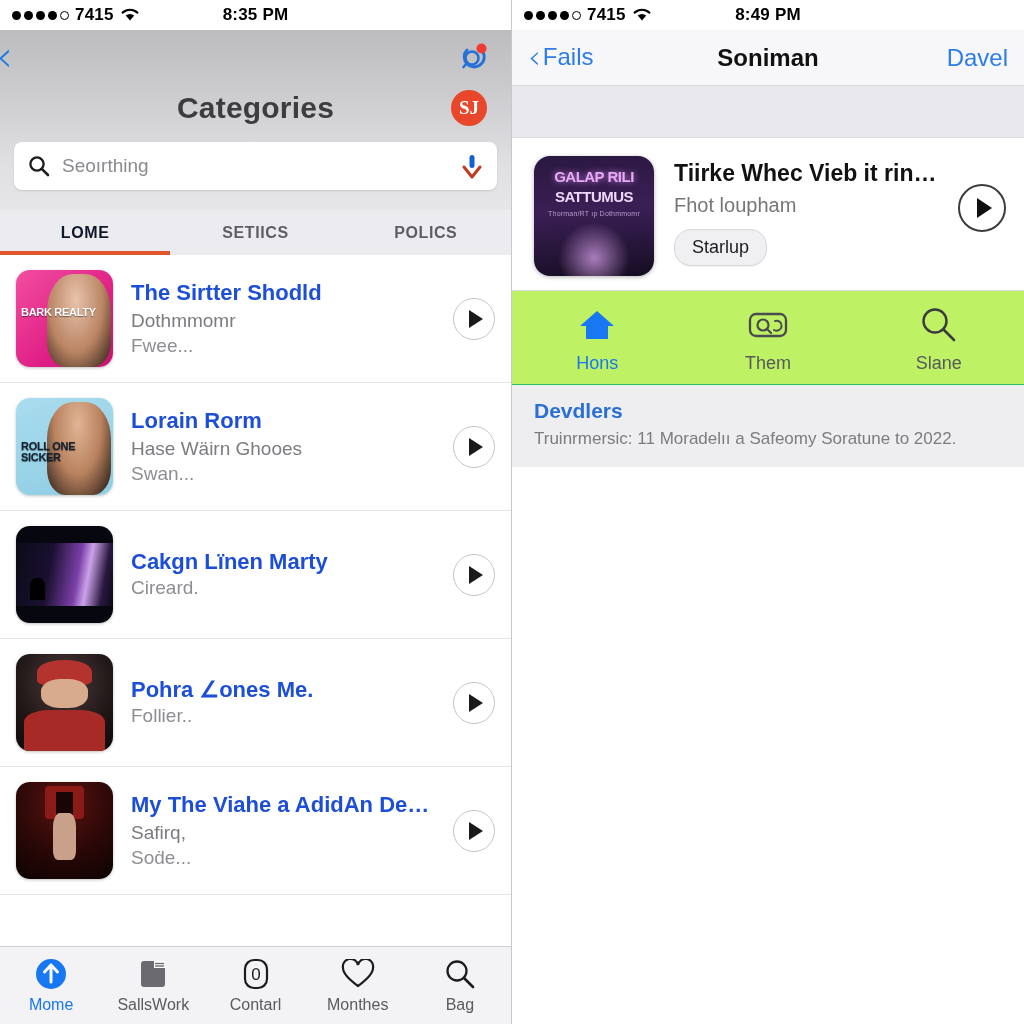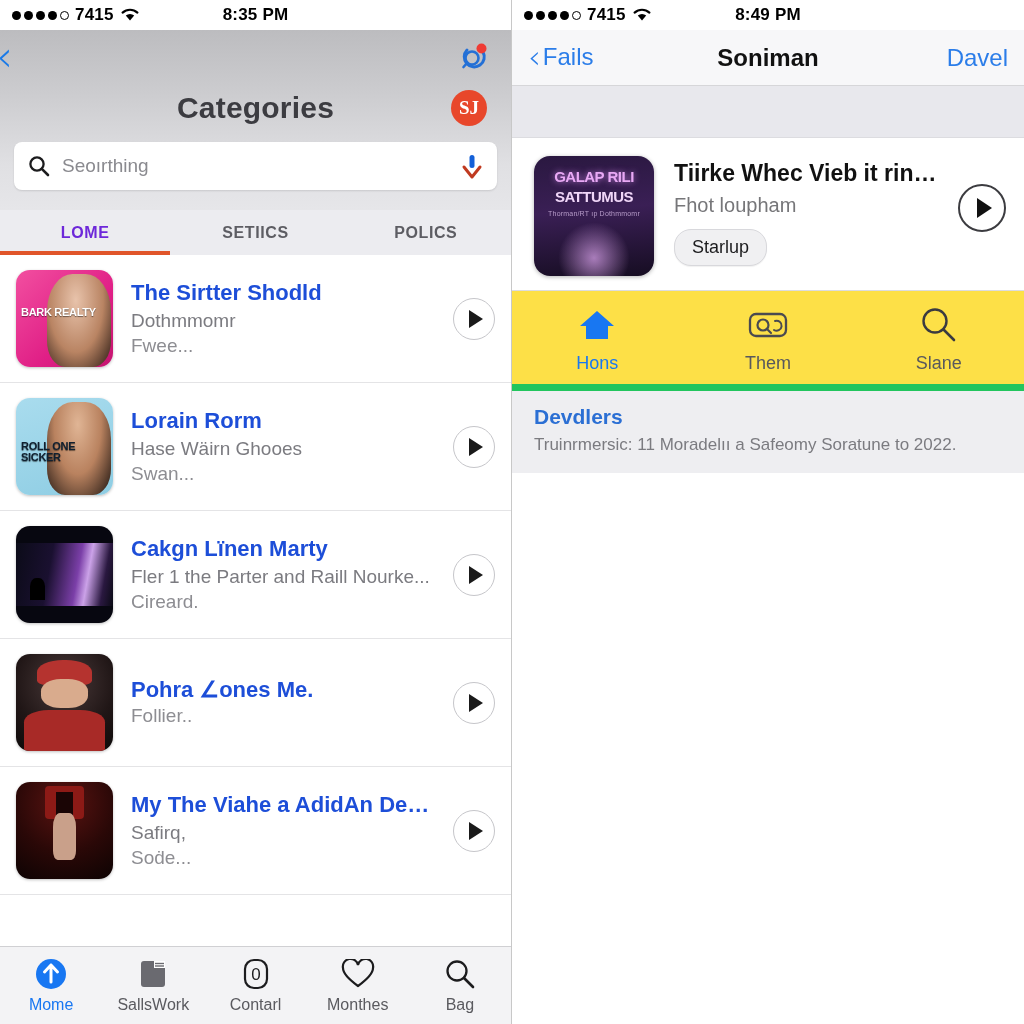--- a/index.html
+++ b/index.html
@@ -80,21 +80,21 @@
 
   .tabs {
     display: flex; background: #ececf0; height: 45px; align-items: stretch;
     position: relative;
   }
   .tab {
     flex: 1; display: flex; align-items: center; justify-content: center;
     font-size: 16px; font-weight: bold; color: #5d5d63;
     letter-spacing: .6px; cursor: pointer; position: relative;
   }
-  .tab.active { color: #6d28d9; }
+  .tab.active { color: #0f172a; }
   .tab.active::after {
     content: ""; position: absolute; bottom: 0; left: 0; right: 0;
     height: 4px; background: #e0552a;
   }
 
   .list { flex: 1; overflow: hidden; background: #fff; }
   .list-item {
     display: flex; align-items: center; gap: 18px;
     padding: 14px 16px; border-bottom: 1px solid #e4e4e6;
     height: 128px; cursor: pointer;
@@ -220,22 +220,22 @@
     flex: 0 0 auto; margin-top: 28px; background: #fff; cursor: pointer;
   }
   .r-play-tri {
     width: 0; height: 0; margin-left: 4px;
     border-left: 15px solid #111;
     border-top: 10px solid transparent;
     border-bottom: 10px solid transparent;
   }
 
   .r-icons {
-    display: flex; padding: 14px 0 10px; background: #fde047;
-    border-bottom: 7px solid #22c55e;
+    display: flex; padding: 14px 0 10px; background: #bef264;
+    border-bottom: 1px solid #22c55e;
   }
   .r-icon-item {
     flex: 1; display: flex; flex-direction: column; align-items: center;
     gap: 8px; cursor: pointer;
   }
   .r-icon-glyph { height: 40px; display: flex; align-items: center; justify-content: center; }
   .r-icon-label { font-size: 18px; color: #58585d; }
   .r-icon-item.active .r-icon-label { color: #1877f2; }
 
   .r-footer { background: #eeeef1; padding: 14px 22px 18px; }
@@ -361,21 +361,20 @@
       </div>
 
       <div class="list-item">
         <div class="art" style="background:#070710">
           <div style="position:absolute;left:0;right:0;top:18%;height:64%;background:linear-gradient(100deg,#0b0b18 0%,#1a1030 35%,#7b3fa8 62%,#cba2e8 72%,#2a1840 88%,#0a0a14 100%)"></div>
           <div style="position:absolute;left:14%;bottom:24%;width:16%;height:22%;background:#000;border-radius:40% 40% 0 0"></div>
           <div class="art-label"></div>
         </div>
         <div class="item-text">
           <div class="item-title">Cakgn Lïnen Marty</div>
-          <div class="item-sub">Fler 1 the Parter and Raill Nourke...</div>
           <div class="item-sub2">Cireard.</div>
         </div>
         <div class="play-btn">
             <span class="play-tri"></span>
           </div>
       </div>
 
       <div class="list-item">
         <div class="art" style="background:radial-gradient(circle at 50% 30%, #4a3a3a 0%, #201616 60%, #0d0909 100%)">
           <div style="position:absolute;left:22%;top:6%;width:56%;height:26%;background:#b5332f;border-radius:48% 48% 18% 18%"></div>

